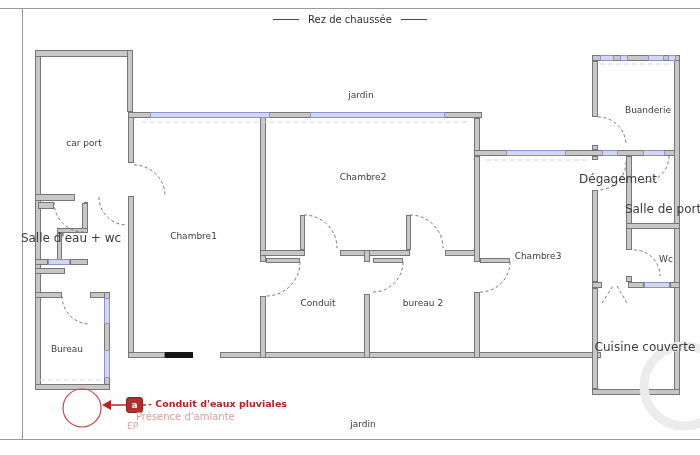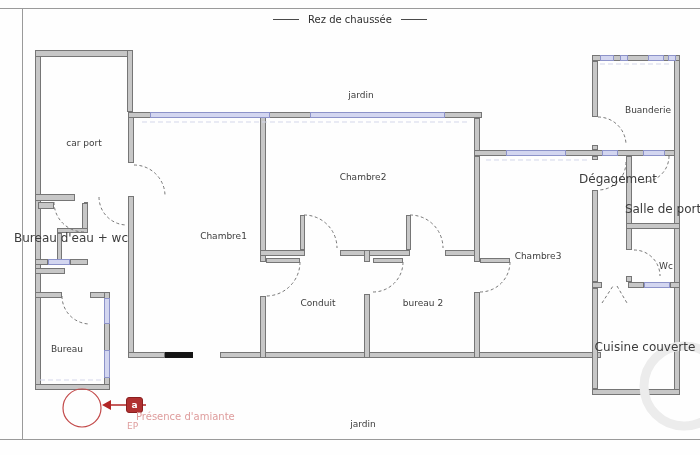--- a/index.html
+++ b/index.html
@@ -134,33 +134,34 @@
       <path d="M602,303 L613,286 M617,286 L627,303"></path>
     </g>
     <g>
       <circle cx="82" cy="408" r="19" fill="none" stroke="#c34a4a" stroke-width="1.2"></circle>
       <line x1="146" y1="405" x2="109" y2="405" stroke="#b22525" stroke-width="1.5"></line>
       <polygon points="102,405 111,400 111,410" fill="#b22525"></polygon>
     </g>
   </svg>
 
   <div class="lbl" style="left:84px;top:123px;margin-top:20px;">car port</div>
-  <div class="lbl small" style="left:71px;top:238px;">Bureau d'eau + wc</div>
+  <div class="lbl small" style="left:71px;top:238px;">Salle d'eau + wc</div>
   <div class="lbl" style="left:67px;top:349px;">Bureau</div>
-  <div class="lbl" style="left:210px;top:236px;padding-left:27px;">Chambre1</div>
+  <div class="lbl" style="left:180px;top:236px;padding-left:27px;">Chambre1</div>
   <div class="lbl" style="left:363px;top:177px;">Chambre2</div>
   <div class="lbl" style="left:318px;top:303px;">Conduit</div>
   <div class="lbl" style="left:423px;top:303px;">bureau 2</div>
   <div class="lbl" style="left:538px;top:240px;margin-top:16px;">Chambre3</div>
   <div class="lbl" style="left:648px;top:110px;">Buanderie</div>
   <div class="lbl small" style="left:618px;top:179px;">Dégagement</div>
   <div class="lbl small" style="left:663px;top:209px;">Salle de port</div>
-  <div class="lbl" style="left:666px;top:266px;">Wc</div>
+  <div class="lbl" style="left:666px;top:259px;">Wc</div>
   <div class="lbl small" style="left:645px;top:347px;">Cuisine couverte</div>
 
   <div class="lbl" style="left:361px;top:95px;">jardin</div>
   <div class="lbl" style="left:363px;top:424px;">jardin</div>
 
   <div class="anno-icon">a</div>
+  <div class="anno-b">- Conduit d'eaux pluviales</div>
   <div class="anno-l2">Présence d'amiante</div>
   <div class="anno-l3">EP</div>
 
 </div>
 
 </body></html>

